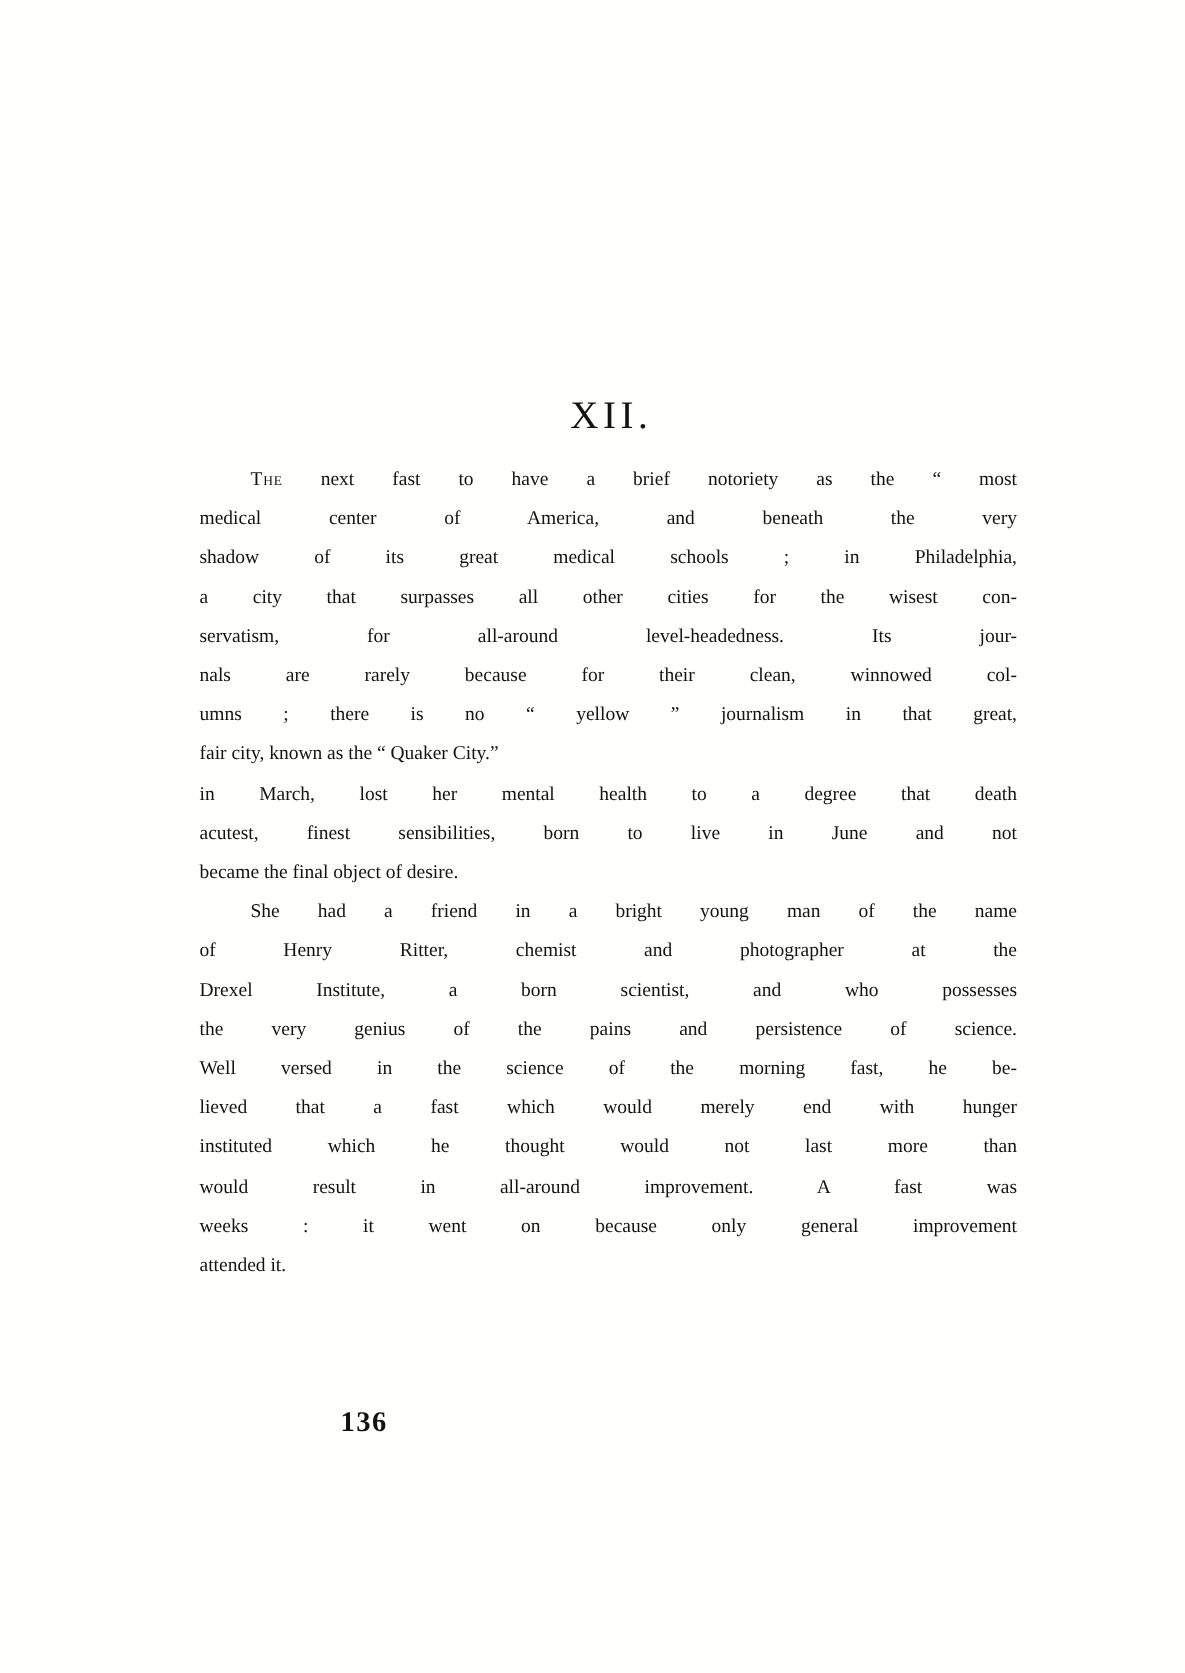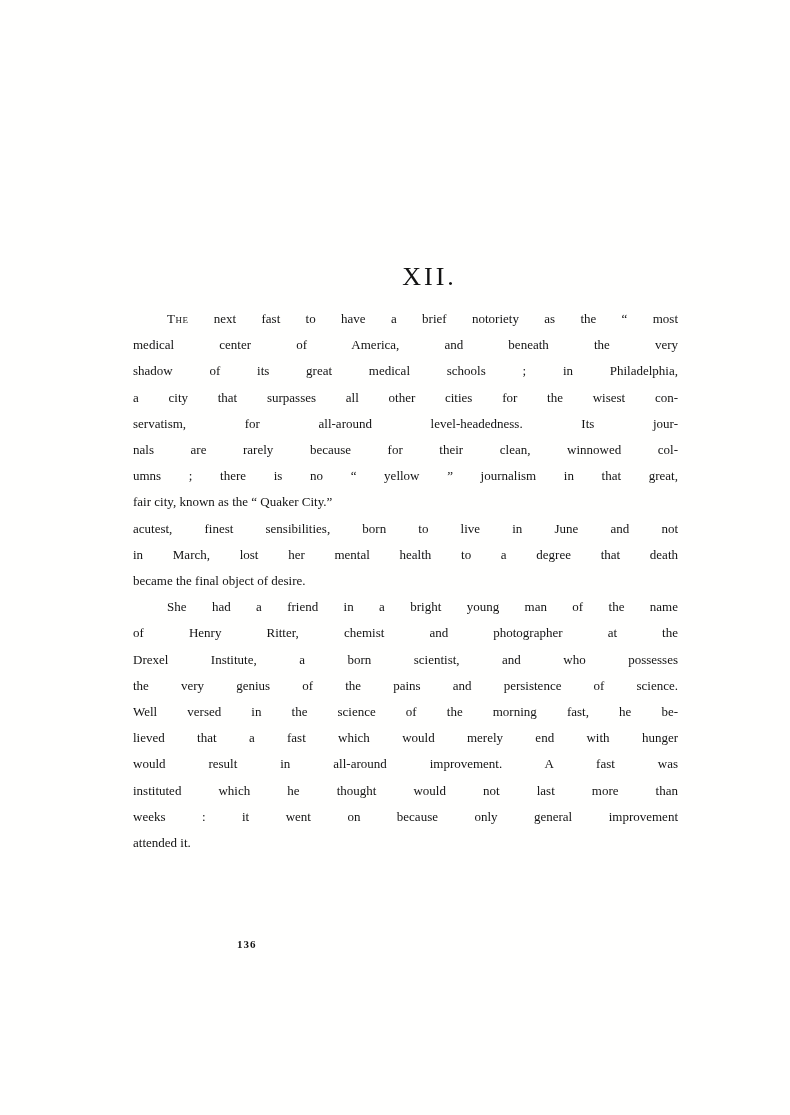--- a/index.html
+++ b/index.html
@@ -12,21 +12,21 @@
     width: 790px;
     height: 1115px;
     background: #fffffe;
     overflow: hidden;
     font-family: "Liberation Serif", serif;
     color: #131313;
   }
   .chapter-heading {
     position: absolute;
     top: 264px;
-    left: 138px;
+    left: 116px;
     width: 545px;
     box-sizing: border-box;
     padding-left: 38px;      
     text-align: center;
     font-size: 26px;
     line-height: 1;
     letter-spacing: 3px;
     font-weight: 400;
   }
   .text-block {
@@ -52,22 +52,22 @@
   .line.indent {
     text-indent: 34px;
   }
   .smallcaps {
     font-variant: small-caps;
     letter-spacing: 0.5px;
   }
   .page-number {
     position: absolute;
     top: 939px;
-    left: 237px;
-    font-size: 11px;
+    left: 227px;
+    font-size: 19px;
     font-weight: 700;
     letter-spacing: 1px;
     line-height: 1;
   }
 </style>
 </head>
 <body>
 
 <div class="scan-page">
 
@@ -80,34 +80,34 @@
       <span class="line" style="display:block">medical center of America, and beneath the very</span>
       <span class="line" style="display:block">shadow of its great medical schools ; in Philadelphia,</span>
       <span class="line" style="display:block">a city that surpasses all other cities for the wisest con-</span>
       <span class="line" style="display:block">servatism, for all-around level-headedness. Its jour-</span>
       <span class="line" style="display:block">nals are rarely because for their clean, winnowed col-</span>
       <span class="line" style="display:block">umns ; there is no “ yellow ” journalism in that great,</span>
       <span class="line last" style="display:block">fair city, known as the “ Quaker City.”</span>
     </p>
 
     <p class="para">
+      <span class="line" style="display:block">in March, lost her mental health to a degree that death</span>
       <span class="line" style="display:block">acutest, finest sensibilities, born to live in June and not</span>
-      <span class="line" style="display:block">in March, lost her mental health to a degree that death</span>
       <span class="line last" style="display:block">became the final object of desire.</span>
     </p>
 
     <p class="para">
       <span class="line indent" style="display:block">She had a friend in a bright young man of the name</span>
       <span class="line" style="display:block">of Henry Ritter, chemist and photographer at the</span>
       <span class="line" style="display:block">Drexel Institute, a born scientist, and who possesses</span>
       <span class="line" style="display:block">the very genius of the pains and persistence of science.</span>
       <span class="line" style="display:block">Well versed in the science of the morning fast, he be-</span>
       <span class="line" style="display:block">lieved that a fast which would merely end with hunger</span>
+      <span class="line" style="display:block">instituted which he thought would not last more than</span>
       <span class="line" style="display:block">would result in all-around improvement. A fast was</span>
-      <span class="line" style="display:block">instituted which he thought would not last more than</span>
       <span class="line" style="display:block">weeks : it went on because only general improvement</span>
       <span class="line last" style="display:block">attended it.</span>
     </p>
 
   </div>
 
   <div class="page-number">136</div>
 
 </div>
 

